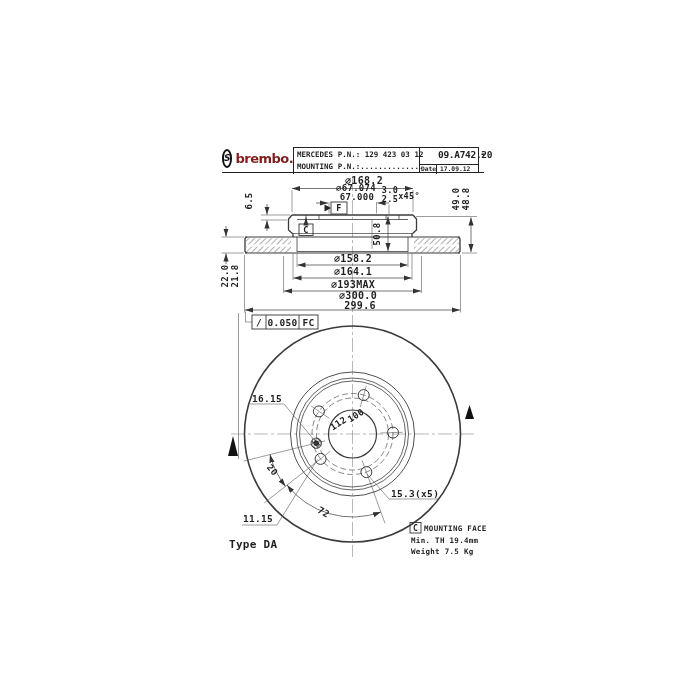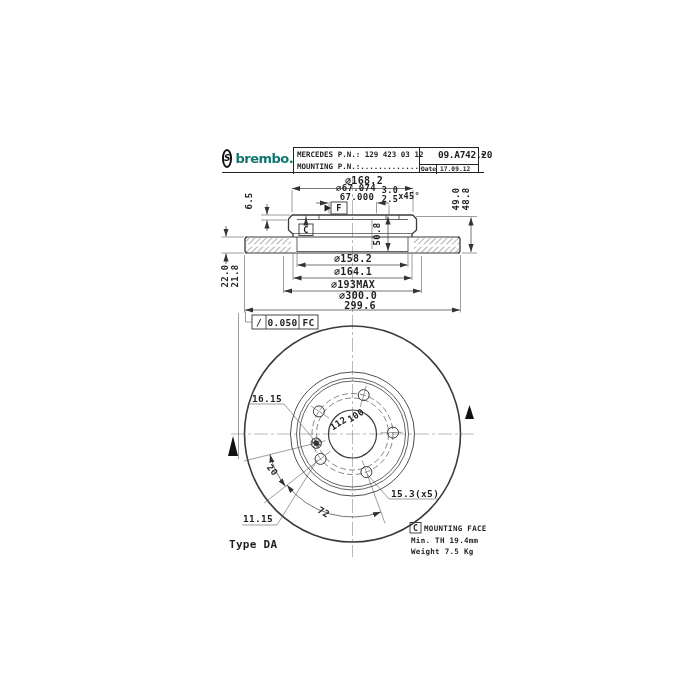--- a/index.html
+++ b/index.html
@@ -5,21 +5,21 @@
   html,body{margin:0;padding:0;background:#ffffff;}
   #canvas{position:relative;width:700px;height:700px;background:#ffffff;overflow:hidden;
           font-family:"DejaVu Sans Mono", monospace;color:#1f1f1f;}
   
   .tb{position:absolute;box-sizing:border-box;}
   #tb-wrap{left:222px;top:142px;width:263px;height:31px;}
   #tb-bottomline{position:absolute;left:0;top:30px;width:262px;height:0;border-top:1.5px solid #222;}
   #tb-logo{position:absolute;left:0;top:2px;width:71px;height:28px;display:flex;align-items:center;justify-content:flex-start;gap:3px;}
   .logo-circle{display:inline-flex;align-items:center;justify-content:center;width:15px;height:15px;
                border:2px solid #111;border-radius:50%;font:italic 700 9px "DejaVu Sans",sans-serif;color:#111;}
-  .logo-word{font:700 13px "DejaVu Sans",sans-serif;color:#0f766e;letter-spacing:-0.5px;}
+  .logo-word{font:700 13px "DejaVu Sans",sans-serif;color:#7f1d1d;letter-spacing:-0.5px;}
   #tb-mid{position:absolute;left:71px;top:5px;width:126px;height:25px;border-left:1.2px solid #222;border-top:1.2px solid #222;
           padding:1px 0 0 3px;font-size:7.5px;font-weight:700;line-height:11.5px;white-space:pre;}
   #tb-right{position:absolute;left:197px;top:5px;width:58px;height:25px;border-left:1.2px solid #222;border-top:1.2px solid #222;border-right:1.2px solid #222;}
   #tb-pn{position:absolute;left:18px;top:1px;width:56px;height:14px;font-size:9.5px;font-weight:700;letter-spacing:-0.3px;}
   #tb-daterow{position:absolute;left:0;top:16px;width:58px;height:9px;border-top:1.2px solid #222;font-size:6.3px;font-weight:700;display:flex;}
   #tb-datelabel{width:15px;border-right:1px solid #222;padding-left:1px;}
   #tb-dateval{padding-left:3px;}
   #tb-dash{position:absolute;left:258px;top:6px;font-size:10px;font-weight:700;}
   svg{position:absolute;left:0;top:0;}
   text{fill:#1f1f1f;font-family:"DejaVu Sans Mono",monospace;font-weight:700;letter-spacing:0.3px;}

